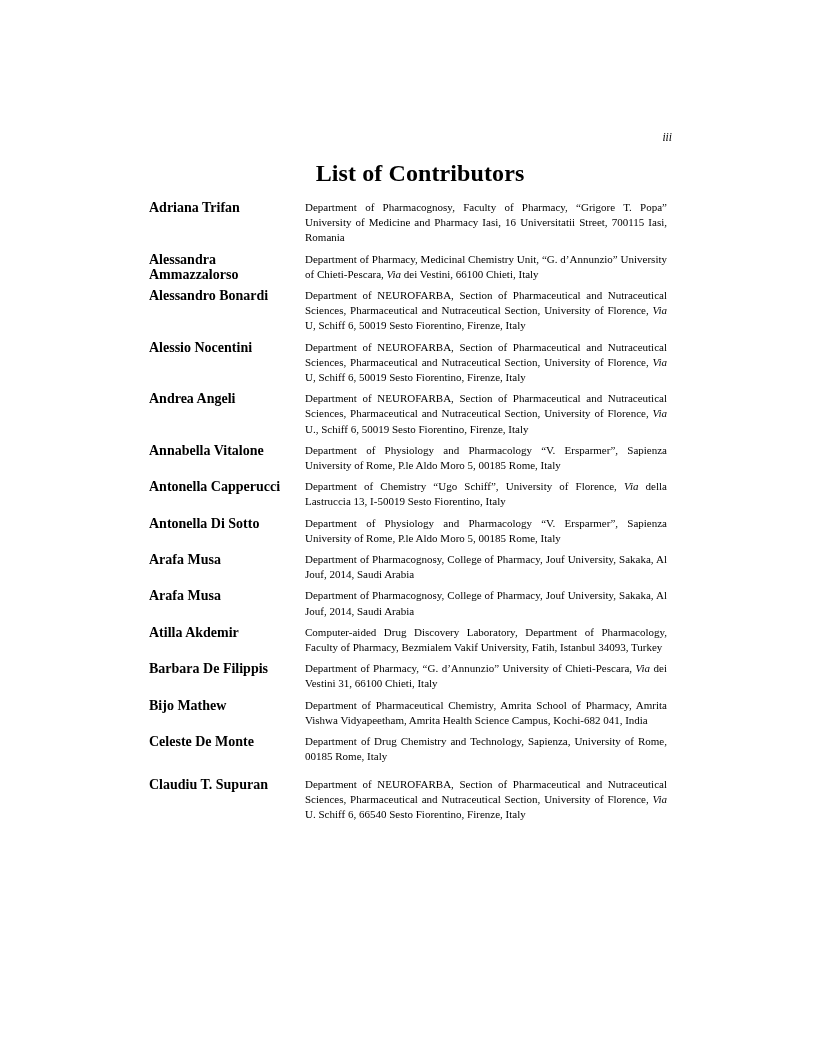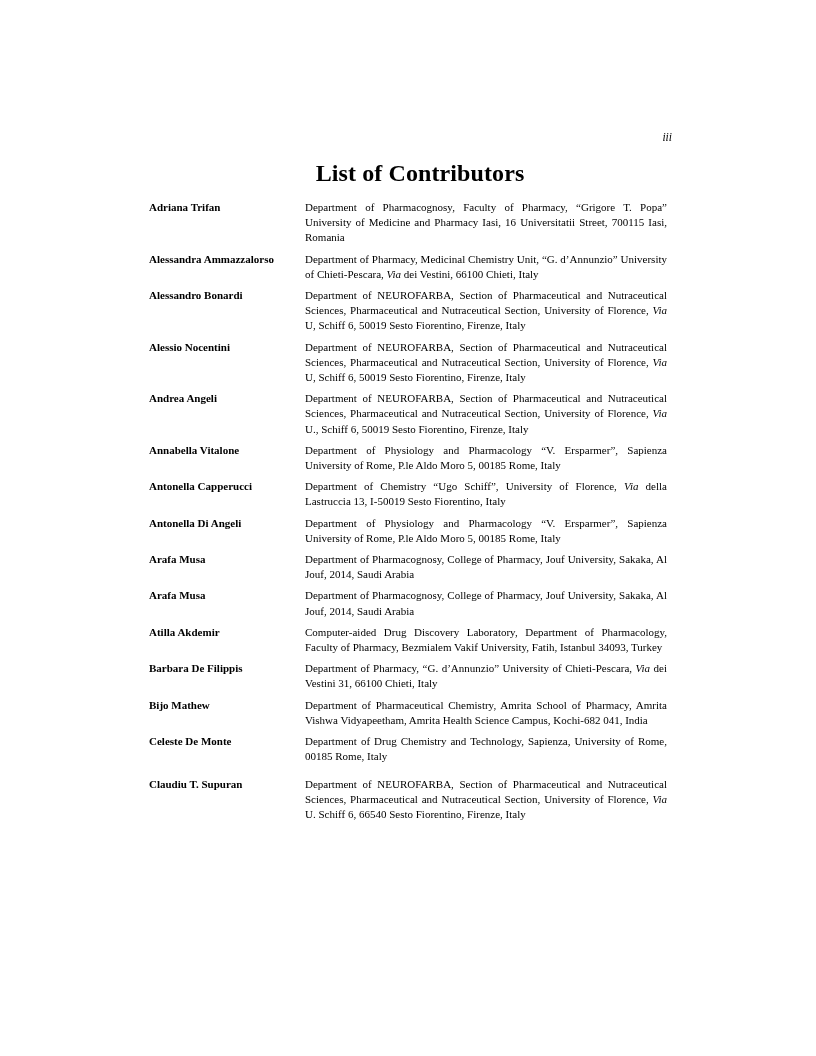--- a/index.html
+++ b/index.html
@@ -4,21 +4,21 @@
   <style>
     html, body { margin: 0; padding: 0; background: #ffffff; }
     body { width: 816px; height: 1056px; position: relative; overflow: hidden;
       font-family: "Liberation Serif", "DejaVu Serif", serif; color: #000; }
     .page-number { position: absolute; top: 131px; right: 144px;
       font-size: 11.5px; font-weight: normal; font-style: italic; }
     .title { position: absolute; top: 156px; left: 0; width: 816px; text-align: center;
       font-size: 24px; font-weight: bold; letter-spacing: 0.1px; }
     .list { position: absolute; top: 200px; left: 149px; width: 518px; }
     .entry { display: flex; margin-bottom: 6px; }
-    .name { width: 156px; flex: 0 0 156px; font-weight: bold; font-size: 11px;
+    .name { width: 156px; flex: 0 0 156px; font-weight: bold; font-size: 14px;
       line-height: 15.2px; }
     .affil { flex: 1; font-size: 11px; line-height: 15.2px; text-align: justify;
       text-align-last: left; }
     .affil i { font-style: italic; }
   </style>
 </head>
 <body>
 
 <div class="page-number">iii</div>
 <h1 class="title" style="margin:4px;padding-left:8px;">List of Contributors</h1>
@@ -47,21 +47,21 @@
     </div>
     <div class="entry">
       <div class="name">Annabella Vitalone</div>
       <div class="affil"><span>Department of Physiology and Pharmacology “V. Ersparmer”, Sapienza University of Rome, P.le Aldo Moro 5, 00185 Rome, Italy</span></div>
     </div>
     <div class="entry">
       <div class="name">Antonella Capperucci</div>
       <div class="affil"><span>Department of Chemistry “Ugo Schiff”, University of Florence, </span><i>Via</i><span> della Lastruccia 13, I-50019 Sesto Fiorentino, Italy</span></div>
     </div>
     <div class="entry">
-      <div class="name">Antonella Di Angeli</div>
+      <div class="name">Antonella Di Sotto</div>
       <div class="affil"><span>Department of Physiology and Pharmacology “V. Ersparmer”, Sapienza University of Rome, P.le Aldo Moro 5, 00185 Rome, Italy</span></div>
     </div>
     <div class="entry">
       <div class="name">Arafa Musa</div>
       <div class="affil"><span>Department of Pharmacognosy, College of Pharmacy, Jouf University, Sakaka, Al Jouf, 2014, Saudi Arabia</span></div>
     </div>
     <div class="entry">
       <div class="name">Arafa Musa</div>
       <div class="affil"><span>Department of Pharmacognosy, College of Pharmacy, Jouf University, Sakaka, Al Jouf, 2014, Saudi Arabia</span></div>
     </div>

